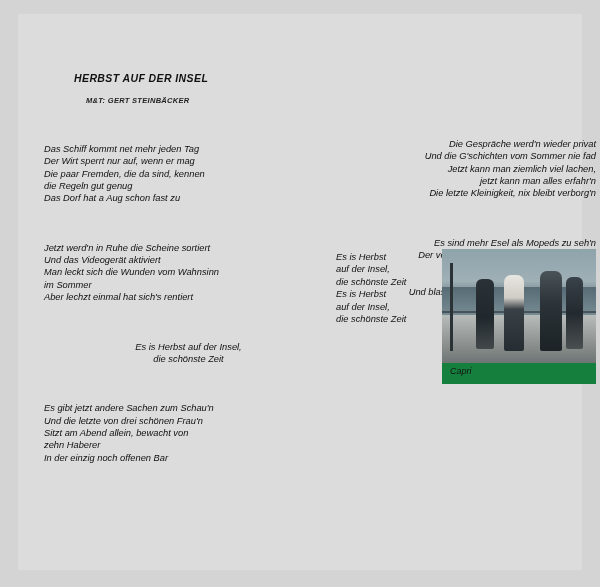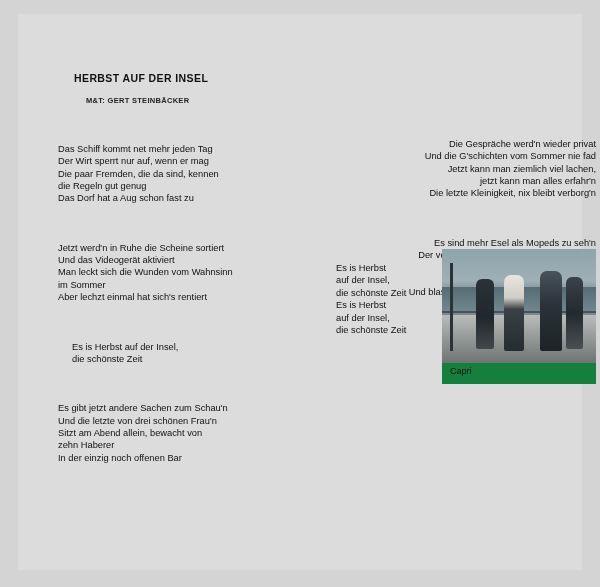--- a/index.html
+++ b/index.html
@@ -11,20 +11,21 @@
     height: 587px;
     background: #d4d4d4;
     font-family: "Liberation Sans", sans-serif;
     overflow: hidden;
   }
   .page {
     position: relative;
     width: 600px;
     height: 492px;
     background: #d4d4d4;
+    font-style: italic;
   }
   .inner {
     position: absolute;
     left: 18px;
     top: 14px;
     width: 564px;
     height: 556px;
     background: #dcdcdc;
   }
   .title-block {
@@ -59,24 +60,25 @@
     top: 104px;
     width: 275px;
   }
   .col-right {
     left: 308px;
     top: 99px;
     width: 270px;
     text-align: right;
   }
   .stanza {
-    margin: 0 0 12px 14px;
+    margin: 0 0 12px 0;
   }
   .stanza.chorus {
     padding-left: 14px;
+    text-align: center;
   }
   .stanza:last-child {
     margin-bottom: 0;
   }
   .photo-wrap {
     position: absolute;
     left: 424px;
     top: 235px;
     width: 154px;
     height: 135px;
@@ -179,21 +181,20 @@
   }
   .chorus-over {
     position: absolute;
     left: 318px;
     top: 237px;
     width: 110px;
     font-size: 9.3px;
     line-height: 12.4px;
     color: #101010;
     white-space: pre-wrap;
-    margin-top: 11px;
   }
 </style>
 </head>
 <body>
 
 <div class="page">
   <div class="inner">
 
     <div class="title-block">
       <div class="song-title">HERBST AUF DER INSEL</div>

